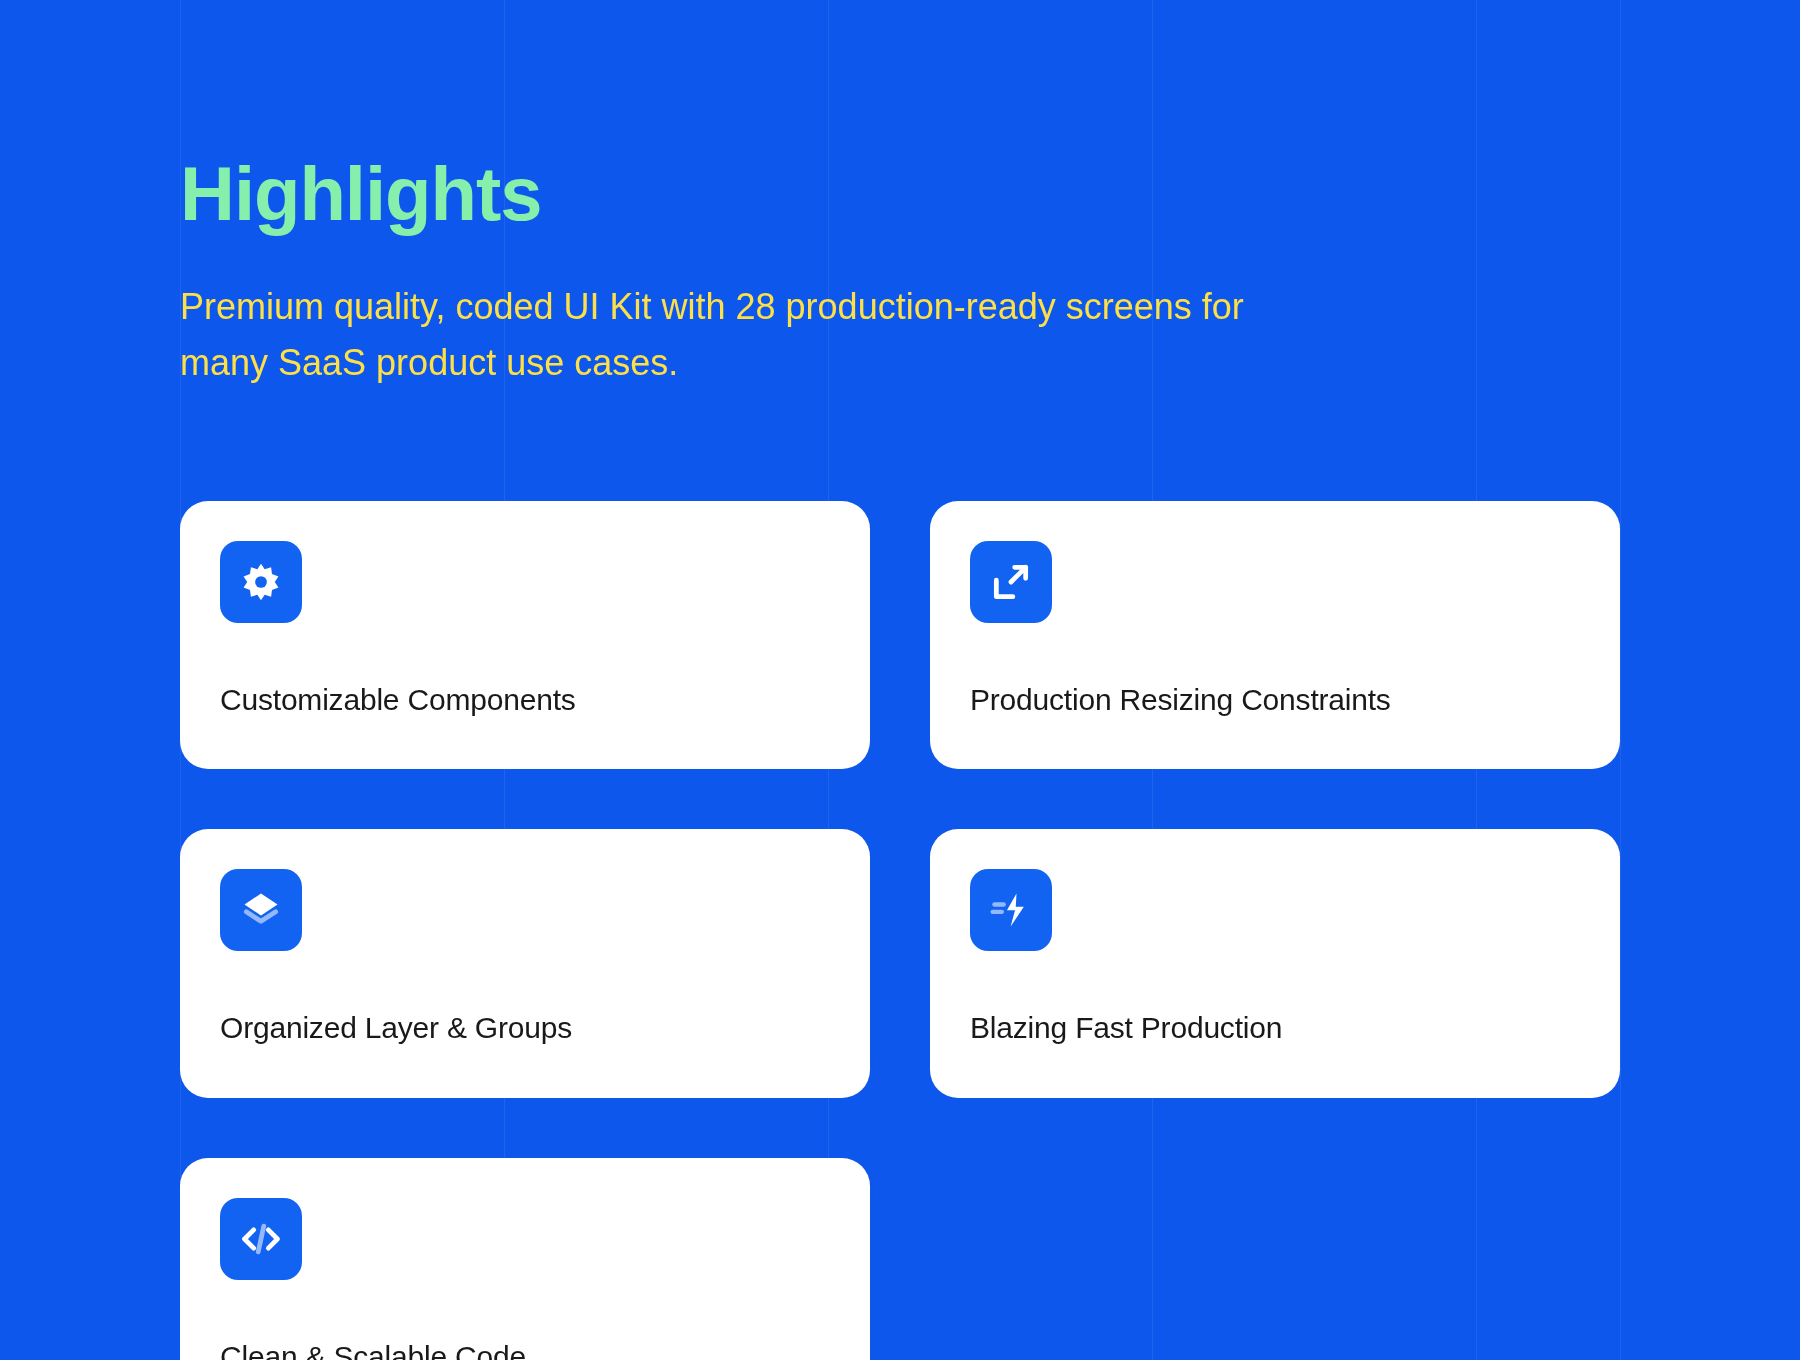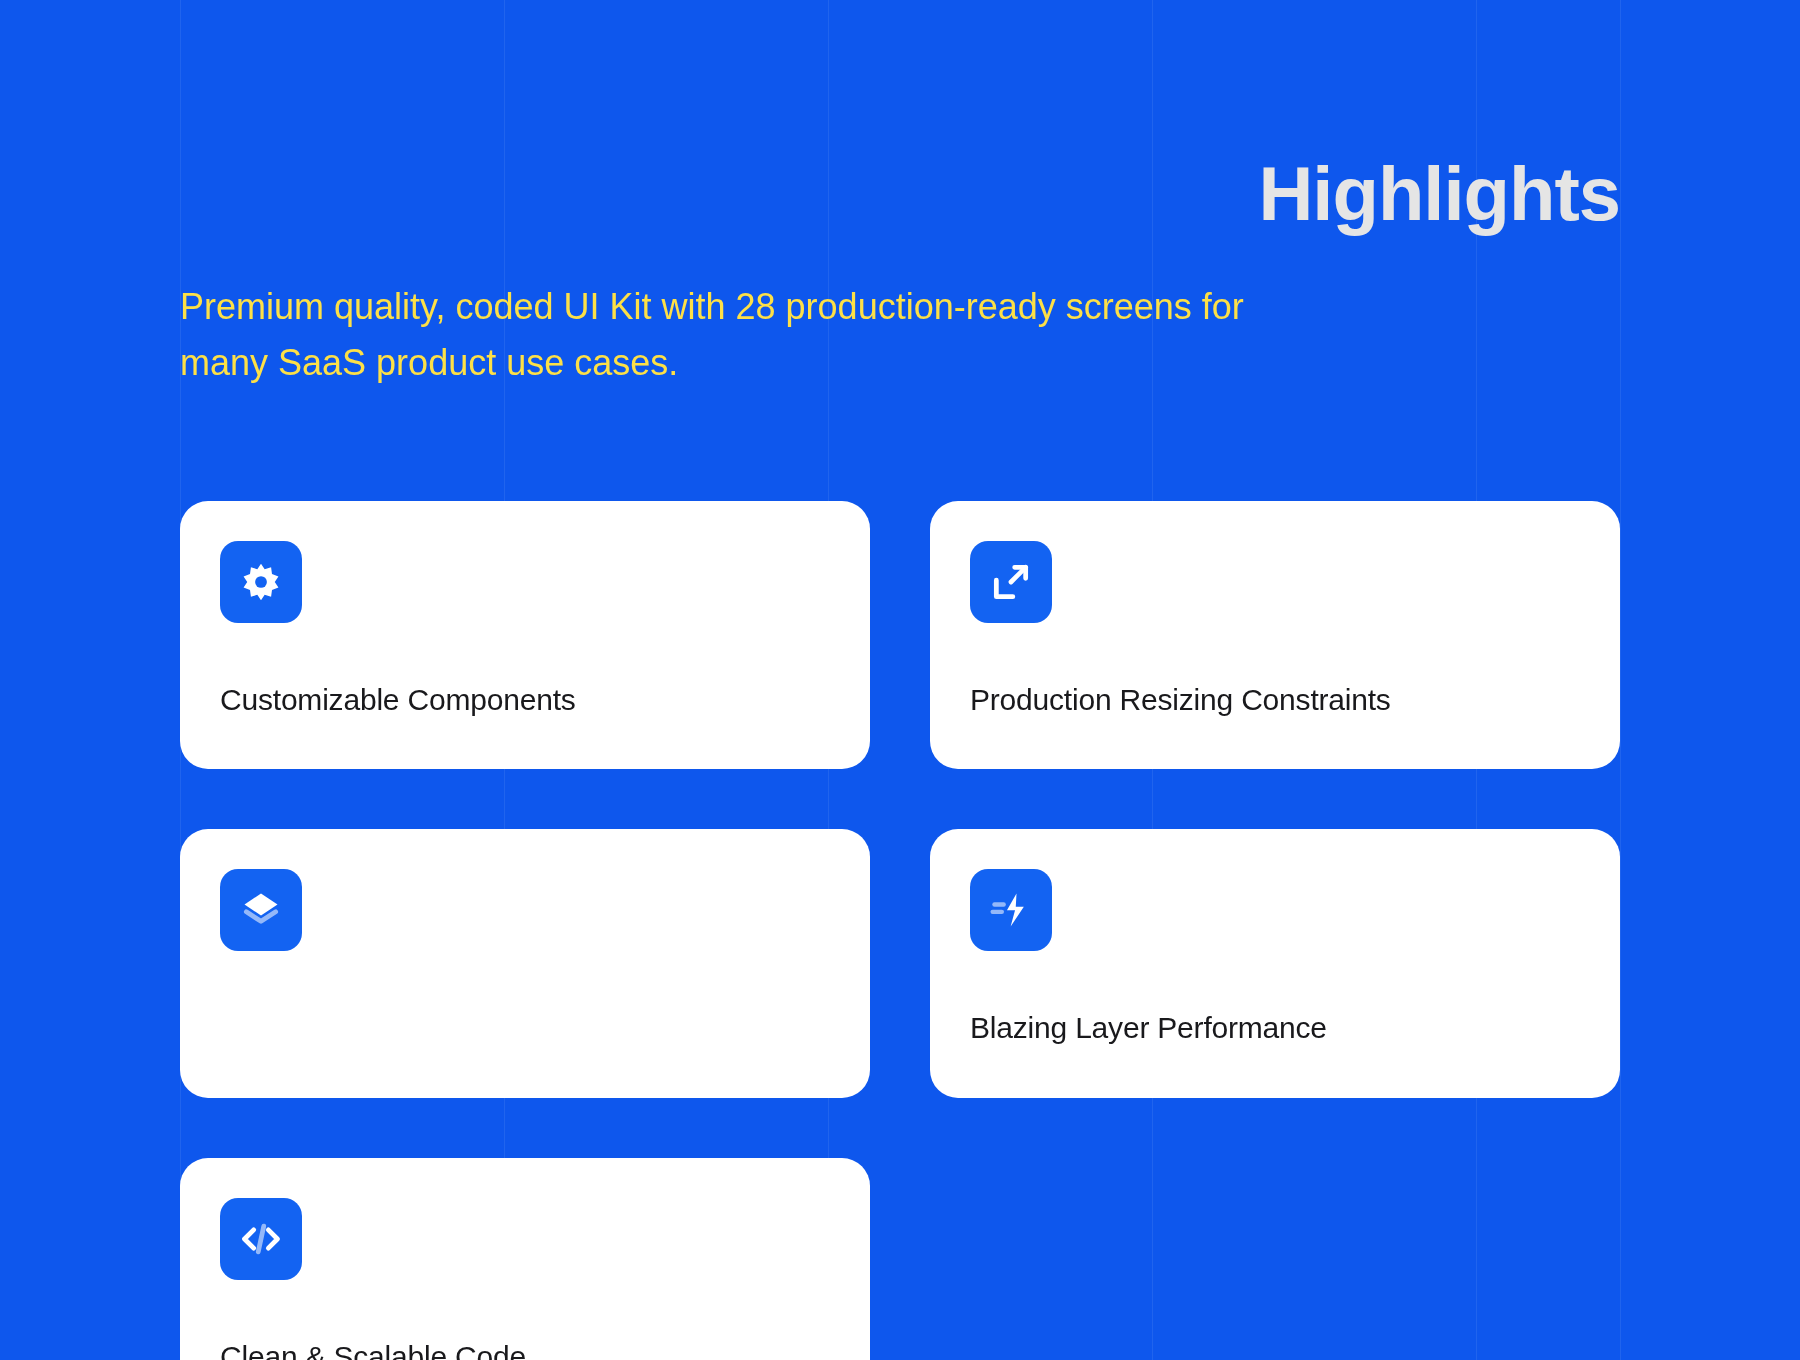--- a/index.html
+++ b/index.html
@@ -17,26 +17,25 @@
     width: 1px;
     background: rgba(255,255,255,0.08);
   }
   .content {
     position: absolute;
     left: 180px;
     top: 150px;
     right: 180px;
   }
   .title {
-    color: #e5e5e5;
+    color: #86efac;
     font-size: 76px;
     font-weight: 700;
     letter-spacing: -1px;
     margin-bottom: 42px;
-    text-align: right;
   }
   .subtitle {
     color: #fde047;
     font-size: 36px;
     font-weight: 400;
     line-height: 1.55;
     max-width: 1160px;
     margin-bottom: 110px;
   }
   .grid {
@@ -108,31 +107,32 @@
       <div class="card-title">Production Resizing Constraints</div>
     </div>
 
     <div class="card">
       <div class="iconbox">
         <svg viewBox="0 0 24 24" fill="none">
           <path d="M12 3 L21 9 L12 15 L3 9 Z" fill="#fff"></path>
           <path d="M4 13 L12 18.2 L20 13" stroke="#fff" stroke-width="2.6" stroke-linecap="round" stroke-linejoin="round" opacity="0.55" fill="none"></path>
         </svg>
       </div>
+      <div class="card-title">Organized Layer &amp; Groups</div>
     </div>
 
     <div class="card">
       <div class="iconbox">
         <svg viewBox="0 0 24 24" fill="none">
           <line x1="3" y1="9" x2="8" y2="9" stroke="#fff" stroke-width="2.4" stroke-linecap="round" opacity="0.55"></line>
           <line x1="2" y1="13" x2="7" y2="13" stroke="#fff" stroke-width="2.4" stroke-linecap="round" opacity="0.55"></line>
           <path d="M15 3 L9.8 12.2 H14.2 L11.8 21 L19 10.2 H14.6 Z" fill="#fff"></path>
         </svg>
       </div>
-      <div class="card-title">Blazing Layer Performance</div>
+      <div class="card-title">Blazing Fast Production</div>
     </div>
 
     <div class="card">
       <div class="iconbox">
         <svg viewBox="0 0 24 24" fill="none" stroke="#fff" stroke-width="2.6" stroke-linecap="round" stroke-linejoin="round">
           <polyline points="8 7 3 12 8 17"></polyline>
           <polyline points="16 7 21 12 16 17"></polyline>
           <line x1="13.5" y1="5" x2="10.5" y2="19" opacity="0.55"></line>
         </svg>
       </div>

